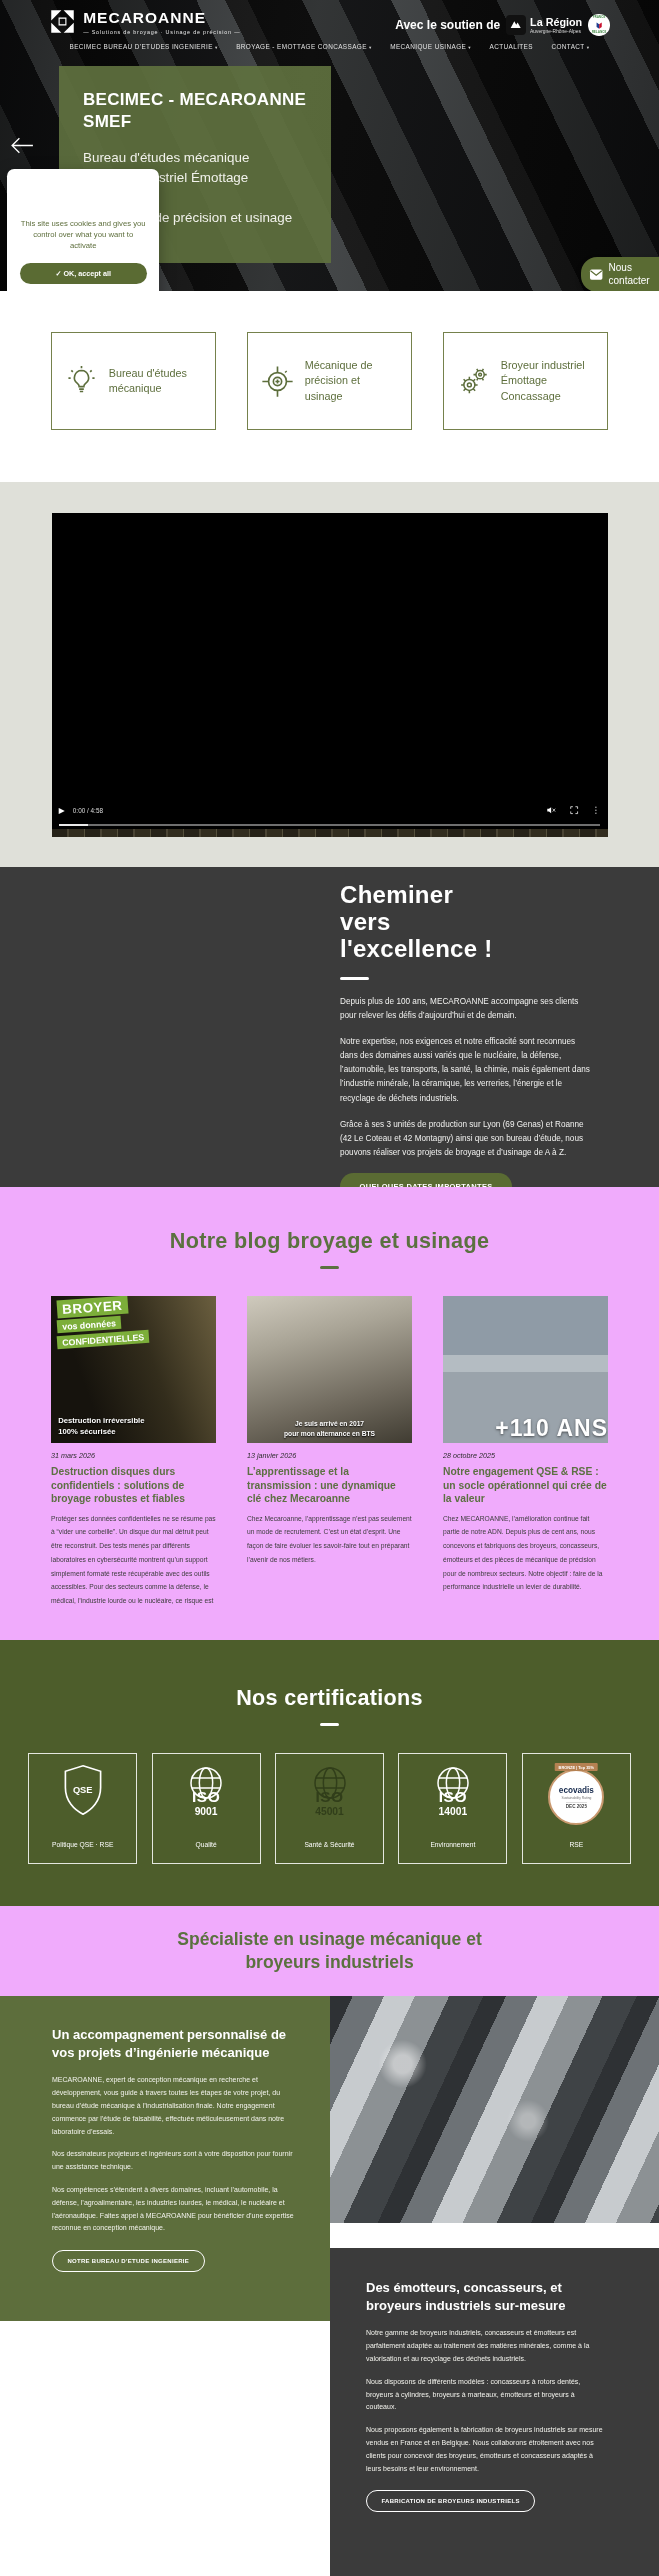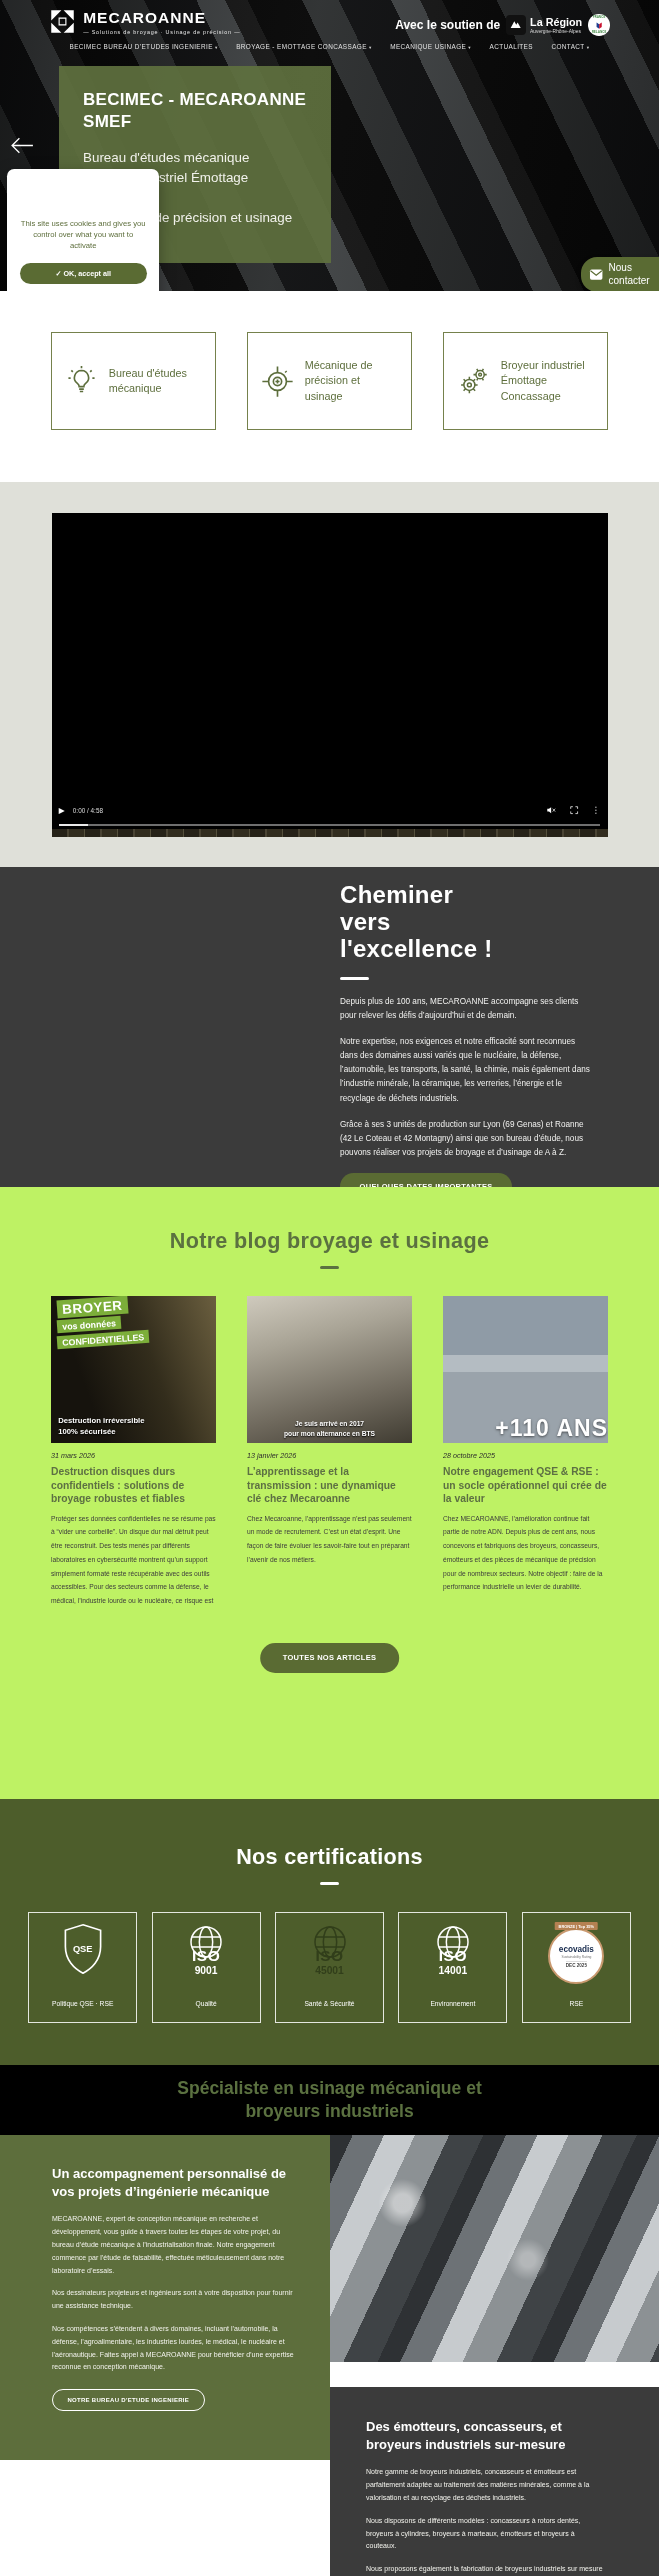--- a/index.html
+++ b/index.html
@@ -65,21 +65,21 @@
 
   
   .excellence{height:320px;background:#3b3b3b}
   .exc-inner{margin-left:340px;width:250px;padding-top:15px}
   .exc-title span{display:block;color:#fff;font-size:24px;font-weight:bold;line-height:1.12;letter-spacing:0.3px}
   .dash{width:29px;height:3.1px;background:#fff;border-radius:1.5px;margin:14.4px 0}
   .exc-p{color:#f2f2f0;font-size:8.2px;line-height:1.72;margin-bottom:12.4px}
   .pill{display:inline-block;background:#5a6b33;color:#fff;font-weight:bold;font-size:7.5px;letter-spacing:0.3px;border:none;border-radius:16.5px;padding:9.3px 19.6px;cursor:pointer;font-family:"Liberation Sans",sans-serif}
 
   
-  .blog{height:612px;background:#bef264;text-align:center}
+  .blog{height:453px;background:#f0abfc;text-align:center}
   .sec-title{font-size:21.6px;font-weight:bold;color:#5b7140;padding-top:41px;letter-spacing:0.3px}
   .cdash{width:18.5px;height:2.6px;border-radius:1.5px;background:#5b7140;margin:12.4px auto 0}
   .blog-grid{display:flex;justify-content:center;gap:31px;margin-top:27px;text-align:left}
   .bcard{width:165px;cursor:pointer}
   .bimg{width:165px;height:147px;position:relative;overflow:hidden}
   .bimg1{background:linear-gradient(250deg,#6b5f3f 0%,#332d1c 40%,#16130d 75%)}
   .chip{display:inline-block;background:#7cae3a;color:#fff;font-weight:bold;transform:rotate(-4deg);padding:1.5px 5.2px;margin:2.1px 0 0 6.2px}
   .chip.big{font-size:13.4px;letter-spacing:0.5px}
   .chip.mid{font-size:8.8px}
   .bimg1-bottom{position:absolute;left:7.2px;bottom:5.2px;color:#fff;font-weight:bold;font-size:7.7px;line-height:1.5;text-shadow:0 0.5px 1.5px #000}
@@ -105,21 +105,21 @@
   .cert-label{color:#fff;font-size:6.7px;line-height:1.45;padding:0 7.2px}
   .qse-text{font-size:9.3px;font-weight:bold;margin-top:-32px}
   .eco{width:61px;height:65px;position:relative}
   .eco-circle{position:absolute;left:2.6px;top:6.2px;width:56px;height:56px;background:#fff;border:2.6px solid #c9996f;border-radius:50%;display:flex;flex-direction:column;align-items:center;justify-content:center;gap:1px}
   .eco-ribbon{position:absolute;left:50%;top:0;transform:translateX(-50%);background:#b58152;color:#fff;font-size:3.9px;font-weight:bold;padding:1.5px 3.6px;border-radius:1px;white-space:nowrap;z-index:2}
   .eco-name{color:#14284b;font-size:8.2px;font-weight:bold}
   .eco-sub{color:#777;font-size:3.3px}
   .eco-date{color:#444;font-size:4.6px;font-weight:bold;border-top:0.5px solid #ddd;padding-top:1.5px;margin-top:1px}
 
   
-  .specialist{height:70px;background:#000000;display:flex;align-items:center;justify-content:center}
+  .specialist{height:90px;background:#f0abfc;display:flex;align-items:center;justify-content:center}
   .spec-title{width:381px;text-align:center;color:#5b7140;font-size:17.5px;font-weight:bold;line-height:1.3}
 
   
   .panels{height:1391px;background:#fff;position:relative}
   .panel{position:absolute;width:330px}
   .panel.green{background:#5d6e3c}
   .panel.darkp{background:#3b3b3b}
   .panel h3{color:#fff;font-size:13px;font-weight:bold;line-height:1.35;margin-bottom:13.4px}
   .panel p{color:#f3f3ed;font-size:7px;line-height:1.85;margin-bottom:9.3px}
   .ghost-btn{display:inline-block;border:0.5px solid #fff;color:#fff;background:transparent;border-radius:13.4px;font-size:6px;font-weight:bold;letter-spacing:0.3px;padding:7.2px 14.4px;margin-top:5.2px;cursor:pointer;font-family:"Liberation Sans",sans-serif}

